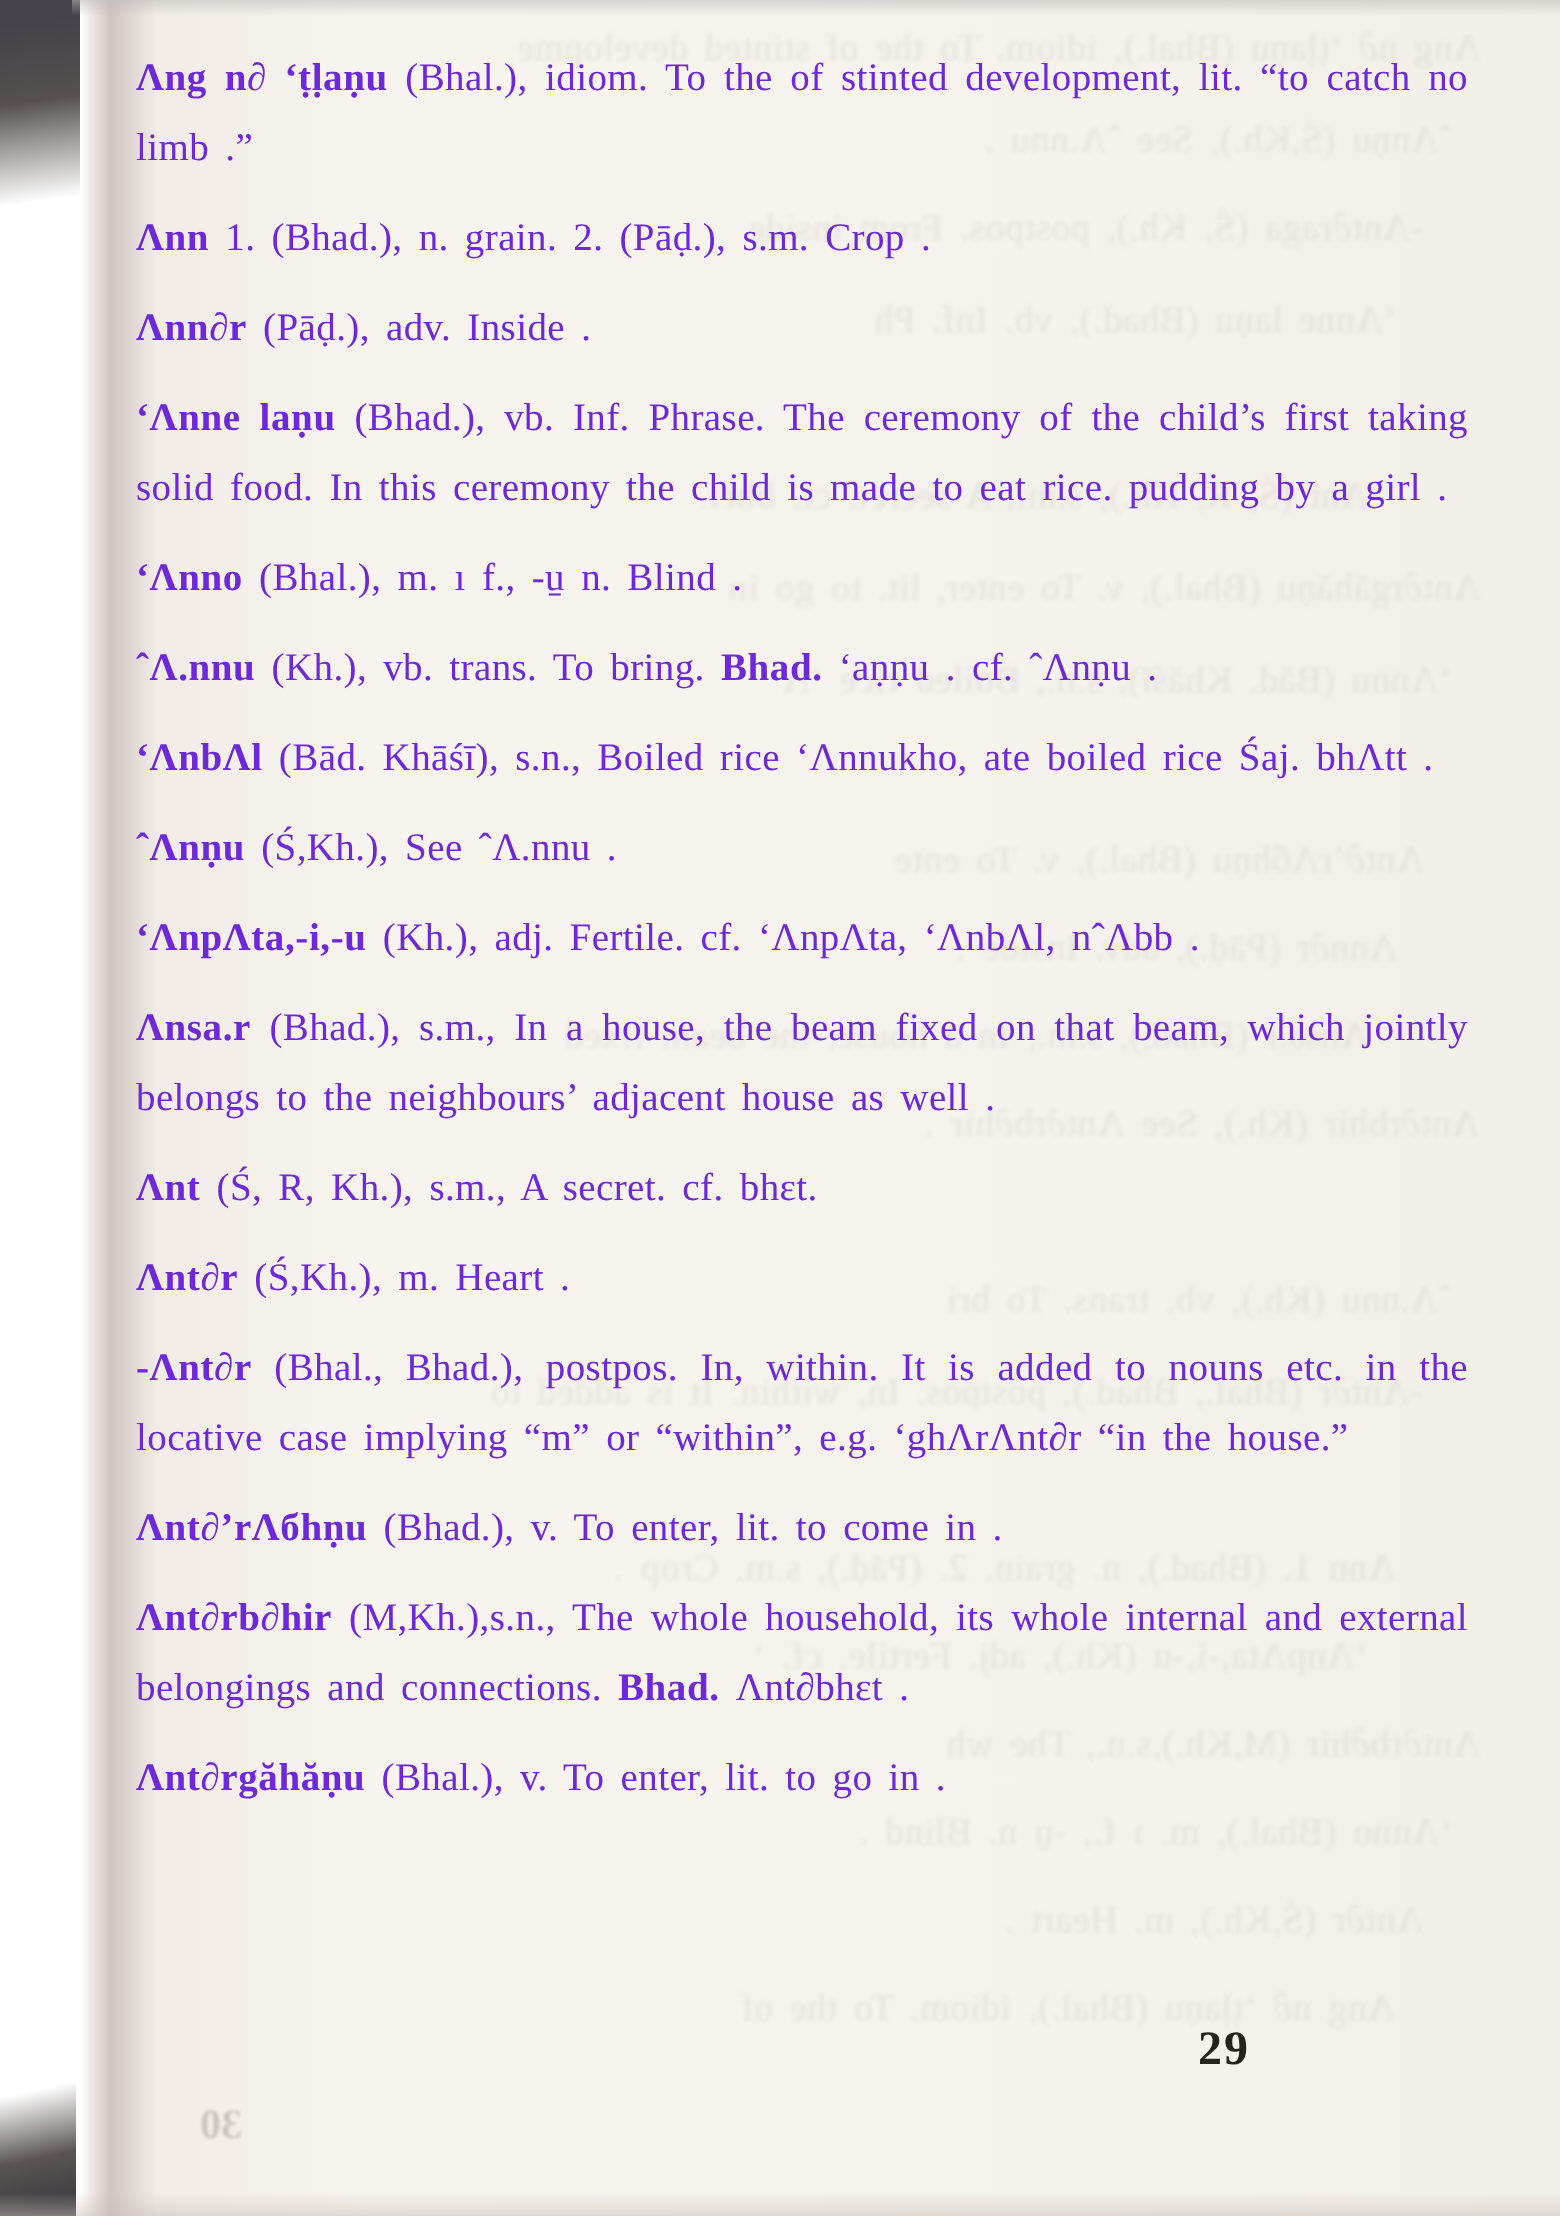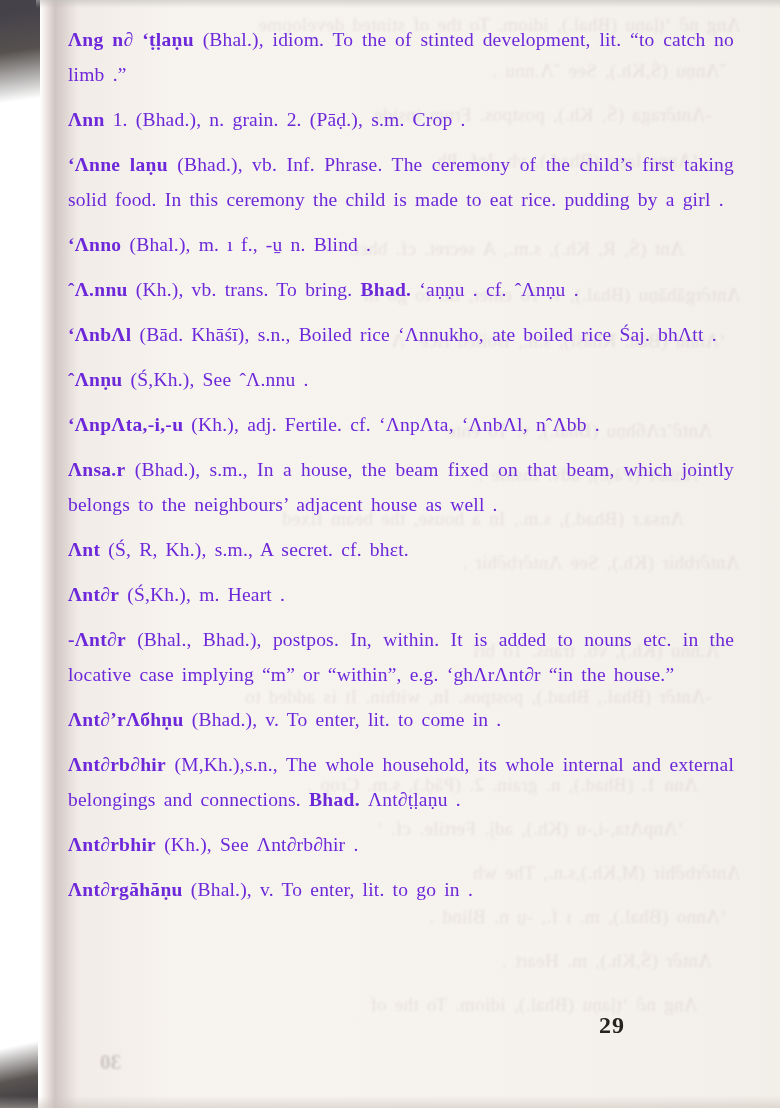--- a/index.html
+++ b/index.html
@@ -92,30 +92,30 @@
     <div class="ghost" style="top: 906px; right: 54px;">‘Λnno (Bhal.), m. ı f., -u̱ n. Blind .</div>
     <div class="ghost" style="top: 950px; right: 68px;">Λnt∂r (Ś,Kh.), m. Heart .</div>
     <div class="ghost" style="top: 994px; right: 82px;">Λng n∂ ‘ṭḷaṇu (Bhal.), idiom.  To the of</div>
   </div>
 <div class="ghost-pgnum">30</div>
 
 <div class="content">
   <div>
       <p class="entry"><b>Λng n∂ ‘ṭḷaṇu</b><span> (Bhal.), idiom.  To the of stinted development, lit. “to catch no limb .”</span></p>
       <p class="entry"><b>Λnn</b><span> 1. (Bhad.), n. grain. 2. (Pāḍ.), s.m. Crop .</span></p>
+      <p class="entry"><b>Λnn∂r</b><span> (Pāḍ.), adv. Inside .</span></p>
       <p class="entry"><b>‘Λnne laṇu</b><span> (Bhad.), vb. Inf. Phrase.  The ceremony of the child’s first taking solid food.  In this ceremony the child is made to eat rice. pudding by a girl .</span></p>
       <p class="entry"><b>‘Λnno</b><span> (Bhal.), m. ı f., -u̱ n. Blind .</span></p>
       <p class="entry"><b>ˆΛ.nnu</b><span> (Kh.), vb. trans. To bring. </span><b>Bhad.</b><span> ‘aṇṇu . cf. ˆΛnṇu .</span></p>
       <p class="entry"><b>‘ΛnbΛl</b><span> (Bād. Khāśī), s.n., Boiled rice ‘Λnnukho, ate boiled rice Śaj. bhΛtt .</span></p>
       <p class="entry"><b>ˆΛnṇu</b><span> (Ś,Kh.), See ˆΛ.nnu .</span></p>
       <p class="entry"><b>‘ΛnpΛta,-i,-u</b><span> (Kh.), adj. Fertile. cf. ‘ΛnpΛta, ‘ΛnbΛl, nˆΛbb .</span></p>
       <p class="entry"><b>Λnsa.r</b><span> (Bhad.), s.m.,  In a house, the beam fixed on that beam, which jointly belongs to the neighbours’ adjacent house as well .</span></p>
       <p class="entry"><b>Λnt</b><span> (Ś, R, Kh.), s.m.,  A secret. cf. bhɛt.</span></p>
       <p class="entry"><b>Λnt∂r</b><span> (Ś,Kh.), m. Heart .</span></p>
       <p class="entry"><b>-Λnt∂r</b><span> (Bhal., Bhad.), postpos. In, within. It is added to nouns etc.  in the locative case implying “m” or “within”, e.g. ‘ghΛrΛnt∂r “in the house.”</span></p>
       <p class="entry"><b>Λnt∂’rΛбhṇu</b><span> (Bhad.), v. To enter, lit. to come in .</span></p>
-      <p class="entry"><b>Λnt∂rb∂hir</b><span> (M,Kh.),s.n., The whole household, its whole internal and external belongings and connections. </span><b>Bhad.</b><span> Λnt∂ṭḷaṇu .</span></p>
-      <p class="entry"><b>Λnt∂rbhir</b><span> (Kh.), See Λnt∂rb∂hir .</span></p>
+      <p class="entry"><b>Λnt∂rb∂hir</b><span> (M,Kh.),s.n., The whole household, its whole internal and external belongings and connections. </span><b>Bhad.</b><span> Λnt∂bhɛt .</span></p>
       <p class="entry"><b>Λnt∂rgăhăṇu</b><span> (Bhal.), v. To enter, lit.  to go in .</span></p>
     </div>
 </div>
 
 <div class="page-number">29</div>
 
 </body></html>

